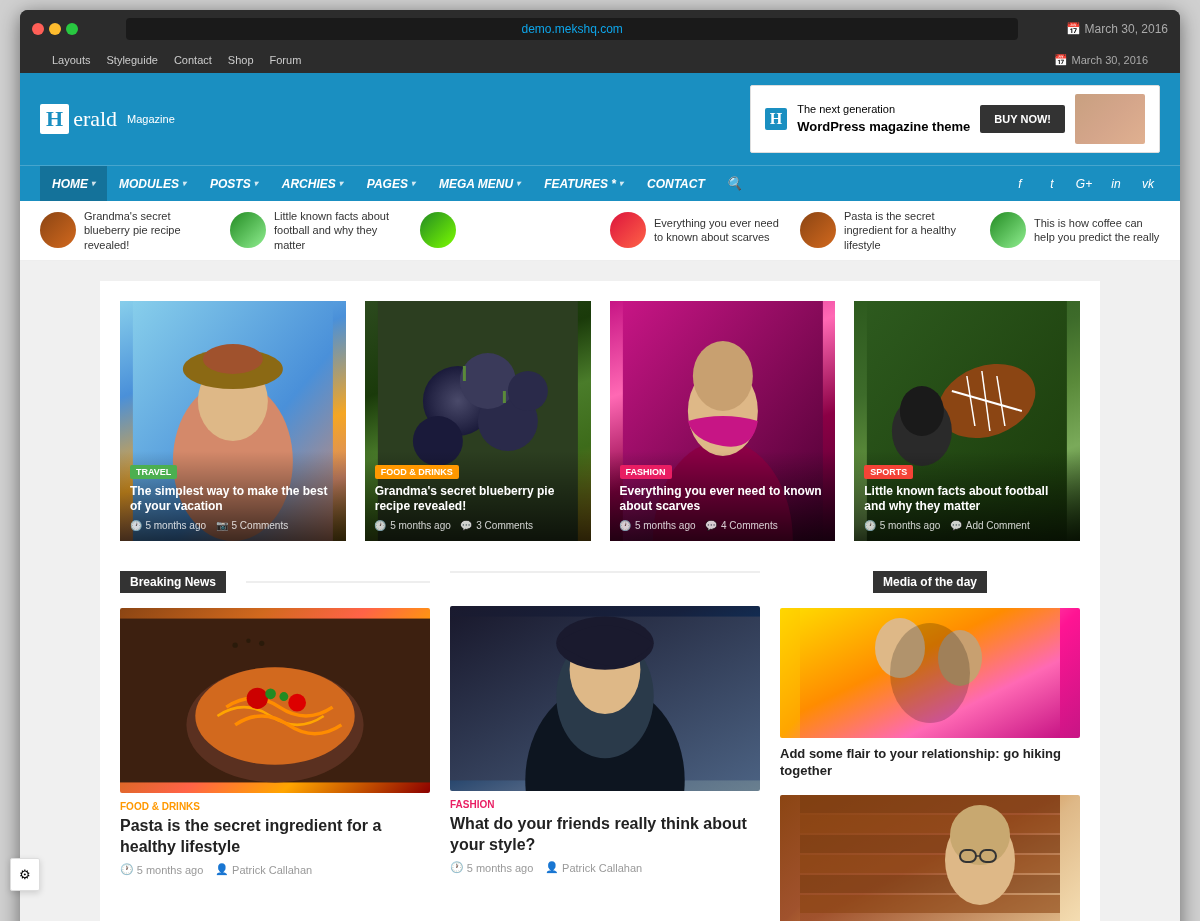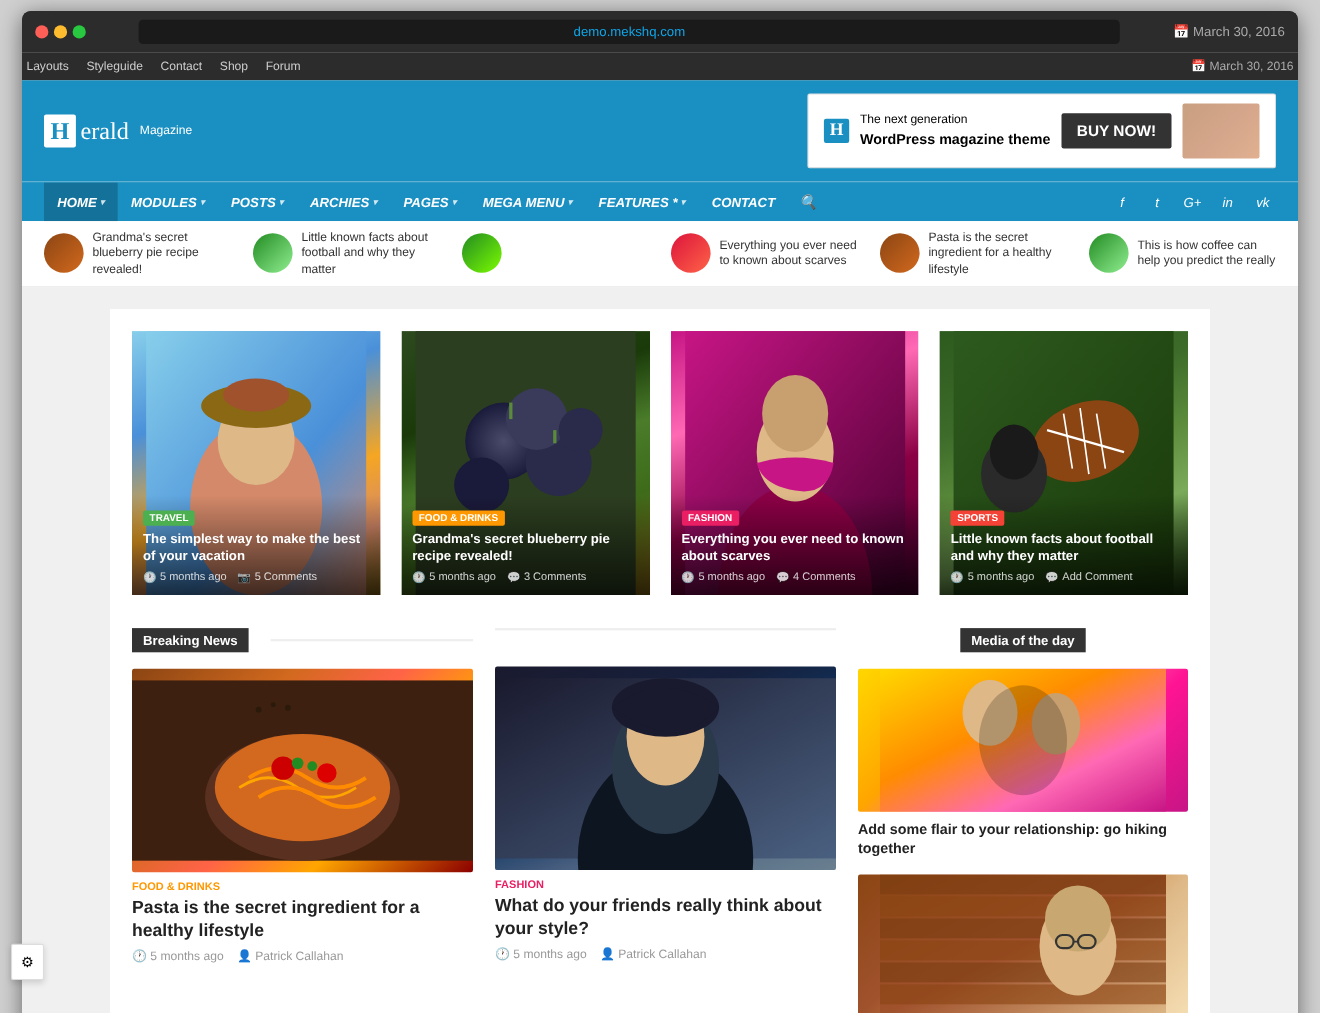--- a/index.html
+++ b/index.html
@@ -13,38 +13,38 @@
     .dot-red { background: #ff5f57; }
     .dot-yellow { background: #febc2e; }
     .dot-green { background: #28c840; }
     .browser-url { flex: 1; background: #1a1a1a; border-radius: 4px; padding: 4px 12px; color: #0ea5e9; font-size: 12px; text-align: center; margin: 0 40px; }
     .browser-date { color: #aaa; font-size: 12px; margin-left: auto; white-space: nowrap; }
 
     
     .site { background: #f0f0f0; }
 
     
-    .admin-bar { background: #2c2c2c; color: #ccc; display: flex; align-items: center; justify-content: space-between; padding: 6px 4px; font-size: 11px; }
+    .admin-bar { background: #2c2c2c; color: #ccc; display: flex; align-items: flex-start; justify-content: space-between; padding: 6px 32px; font-size: 11px; }
     .admin-bar-left { display: flex; gap: 16px; }
     .admin-bar-left a { color: #ccc; text-decoration: none; }
     .admin-bar-right { color: #aaa; font-size: 11px; }
 
     
     .header { background: #1a8fc1; padding: 12px 20px; display: flex; align-items: center; justify-content: space-between; }
     .logo { display: flex; align-items: center; gap: 4px; }
     .logo-box { background: white; color: #1a8fc1; font-weight: 900; font-size: 22px; padding: 2px 6px; border-radius: 2px; font-family: Georgia, serif; }
     .logo-text { color: white; font-size: 22px; font-weight: 300; font-family: Georgia, serif; }
     .logo-sub { color: white; font-size: 11px; margin-left: 6px; }
 
     
     .ad-banner { background: white; border: 1px solid #ddd; padding: 8px 14px; display: flex; align-items: center; gap: 10px; border-radius: 2px; }
     .ad-logo-box { background: #1a8fc1; color: white; font-weight: 900; font-size: 16px; padding: 2px 5px; border-radius: 2px; font-family: Georgia, serif; }
     .ad-text { font-size: 11px; line-height: 1.4; }
     .ad-text strong { font-size: 13px; }
-    .ad-btn { background: #333; color: white; padding: 8px 14px; font-size: 14px; font-weight: bold; border-radius: 2px; white-space: nowrap; text-align: right; }
+    .ad-btn { background: #333; color: white; padding: 8px 14px; font-size: 11px; font-weight: bold; border-radius: 2px; white-space: nowrap; text-align: right; }
     .ad-img { width: 70px; height: 50px; background: linear-gradient(135deg, #c8a080 0%, #d4a58a 50%, #e0b090 100%); border-radius: 2px; overflow: hidden; display: flex; align-items: center; justify-content: center; }
 
     
     .nav { background: #1a8fc1; border-top: 1px solid rgba(255,255,255,0.2); }
     .nav-inner { display: flex; align-items: center; justify-content: space-between; padding: 0 20px; font-style: italic; }
     .nav-left { display: flex; }
     .nav-item { color: white; padding: 10px 12px; font-size: 12px; font-weight: 600; text-transform: uppercase; cursor: pointer; display: flex; align-items: center; gap: 3px; position: relative; }
     .nav-item.active { background: rgba(0,0,0,0.2); }
     .nav-arrow { font-size: 8px; opacity: 0.8; }
     .nav-search { color: white; padding: 10px; cursor: pointer; }

